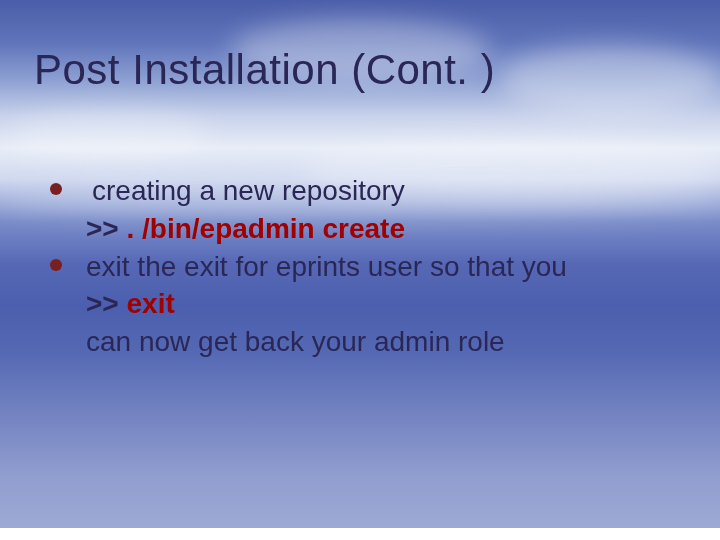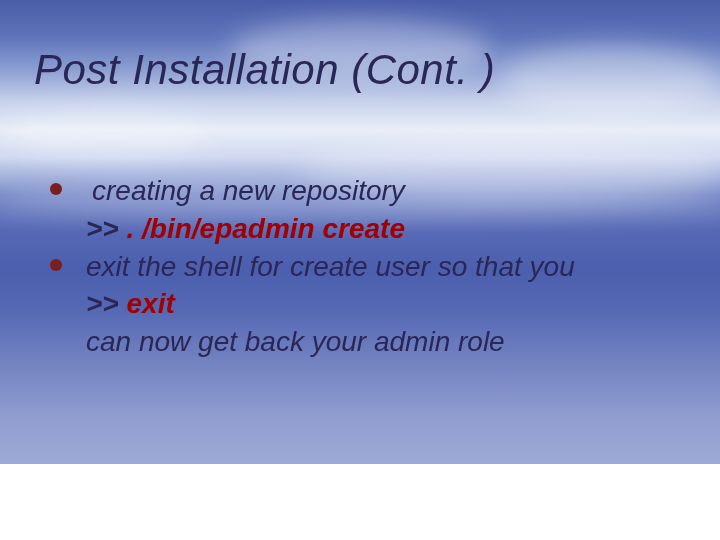--- a/index.html
+++ b/index.html
@@ -6,38 +6,37 @@
     margin: 0;
     padding: 0;
     width: 720px;
     height: 540px;
     overflow: hidden;
     font-family: Tahoma, Verdana, Arial, sans-serif;
   }
   .slide {
     position: relative;
     width: 720px;
-    height: 464px;
+    height: 528px;
     background:
       linear-gradient(to bottom,
         #4a5da8 0%,
         #5f74ba 8%,
         #8c9fd2 15%,
         #c8d2eb 22%,
         #e8edf7 28%,
         #cfd8ef 34%,
         #7a8cc9 42%,
         #5668b5 50%,
         #4c5fae 58%,
         #5367b3 66%,
         #6879bc 74%,
         #7c8bc6 82%,
         #909dcf 90%,
         #9da9d4 100%);
-    font-style: italic;
   }
   .cloud {
     position: absolute;
     background: rgba(255,255,255,0.55);
     border-radius: 50%;
     filter: blur(12px);
   }
   .c1 { top: 20px; left: 230px; width: 260px; height: 60px; opacity:0.6;}
   .c2 { top: 45px; left: 500px; width: 220px; height: 70px; opacity:0.6;}
   .c3 { top: 110px; left: 10px;  width: 200px; height: 50px; opacity:0.45;}
@@ -102,21 +101,21 @@
       <span class="bullet"></span>
       <span style="padding-left:6px;">creating a new repository</span>
     </div>
     <div class="cont">
       <span class="prompt">&gt;&gt;</span>
       <span class="red">. /bin/epadmin create</span>
     </div>
 
     <div class="row">
       <span class="bullet"></span>
-      <span>exit the shell for create user so that you</span>
+      <span>exit the exit for eprints user so that you</span>
     </div>
     <div class="cont">
       <span class="prompt">&gt;&gt;</span>
       <span> </span>
       <span class="red">exit</span>
     </div>
     <div class="cont">can now get back your admin role</div>
 
   </div>
 </div>

